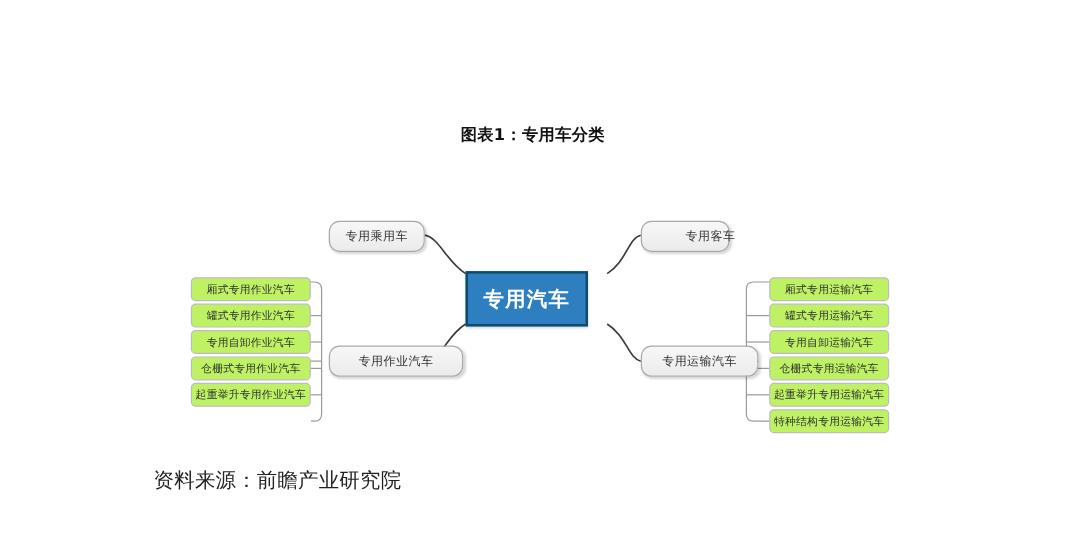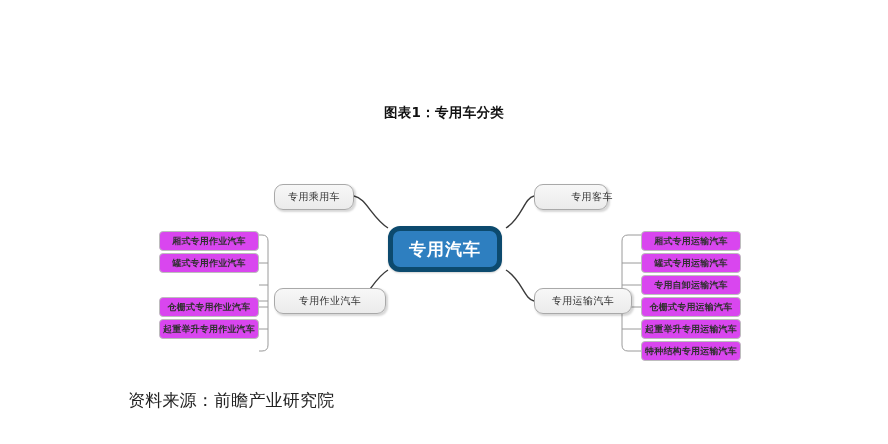--- a/index.html
+++ b/index.html
@@ -63,25 +63,25 @@
     box-sizing: border-box;
     display: flex;
     align-items: center;
     justify-content: center;
     white-space: nowrap;
   }
 
   .root-node {
     left: 388px;
     top: 190px;
-    width: 114px;
+    width: 102px;
     height: 46px;
     background: #2E7FC0;
-    border: 5px solid #0c4a6e;
-    border-radius: 12px;
+    border: 2px solid #0c4a6e;
+    border-radius: 0;
     color: #ffffff;
     font-size: 17px;
     font-weight: bold;
     letter-spacing: 1px;
     box-shadow: 0 1px 2px rgba(0,0,0,0.18);
   }
 
   .branch-node {
     height: 26px;
     background: linear-gradient(180deg, #f7f7f7 0%, #ebebeb 100%);
@@ -93,28 +93,27 @@
     box-shadow: 1.5px 1.5px 2px rgba(0,0,0,0.16);
   }
 
   .branch-pcar  { left: 274px; top: 148px; width: 80px; }
   .branch-bus   { left: 534px; top: 148px; width: 74px; padding-left: 42px; }
   .branch-work  { left: 274px; top: 252px; width: 112px; font-family: Liberation Serif, serif; }
   .branch-trans { left: 534px; top: 252px; width: 98px; }
 
   .leaf-node {
     height: 20px;
-    background: #d946ef;
+    background: #bef264;
     border: 1px solid #bdbdbd;
     border-radius: 4px;
     color: #303030;
     font-size: 9px;
     letter-spacing: 0.2px;
     padding: 0 4px;
-    font-weight: bold;
   }
 
   
   .leaf-l { left: 159px; width: 100px; }
   .leaf-l0 { top: 195px; }
   .leaf-l1 { top: 217px; }
   .leaf-l2 { top: 239px; }
   .leaf-l3 { top: 261px; }
   .leaf-l4 { top: 283px; }
   .leaf-l5 { top: 305px; }
@@ -165,20 +164,21 @@
   <div class="node branch-node branch-pcar">专用乘用车</div>
 
   <div class="node branch-node branch-bus">专用客车</div>
 
   <div class="node branch-node branch-work">专用作业汽车</div>
 
   <div class="node branch-node branch-trans">专用运输汽车</div>
 
   <div class="node leaf-node leaf-l leaf-l0">厢式专用作业汽车</div>
   <div class="node leaf-node leaf-l leaf-l1">罐式专用作业汽车</div>
+  <div class="node leaf-node leaf-l leaf-l2">专用自卸作业汽车</div>
   <div class="node leaf-node leaf-l leaf-l3">仓栅式专用作业汽车</div>
   <div class="node leaf-node leaf-l leaf-l4">起重举升专用作业汽车</div>
 
   <div class="node leaf-node leaf-r leaf-r0">厢式专用运输汽车</div>
   <div class="node leaf-node leaf-r leaf-r1">罐式专用运输汽车</div>
   <div class="node leaf-node leaf-r leaf-r2">专用自卸运输汽车</div>
   <div class="node leaf-node leaf-r leaf-r3">仓栅式专用运输汽车</div>
   <div class="node leaf-node leaf-r leaf-r4">起重举升专用运输汽车</div>
   <div class="node leaf-node leaf-r leaf-r5">特种结构专用运输汽车</div>
 

